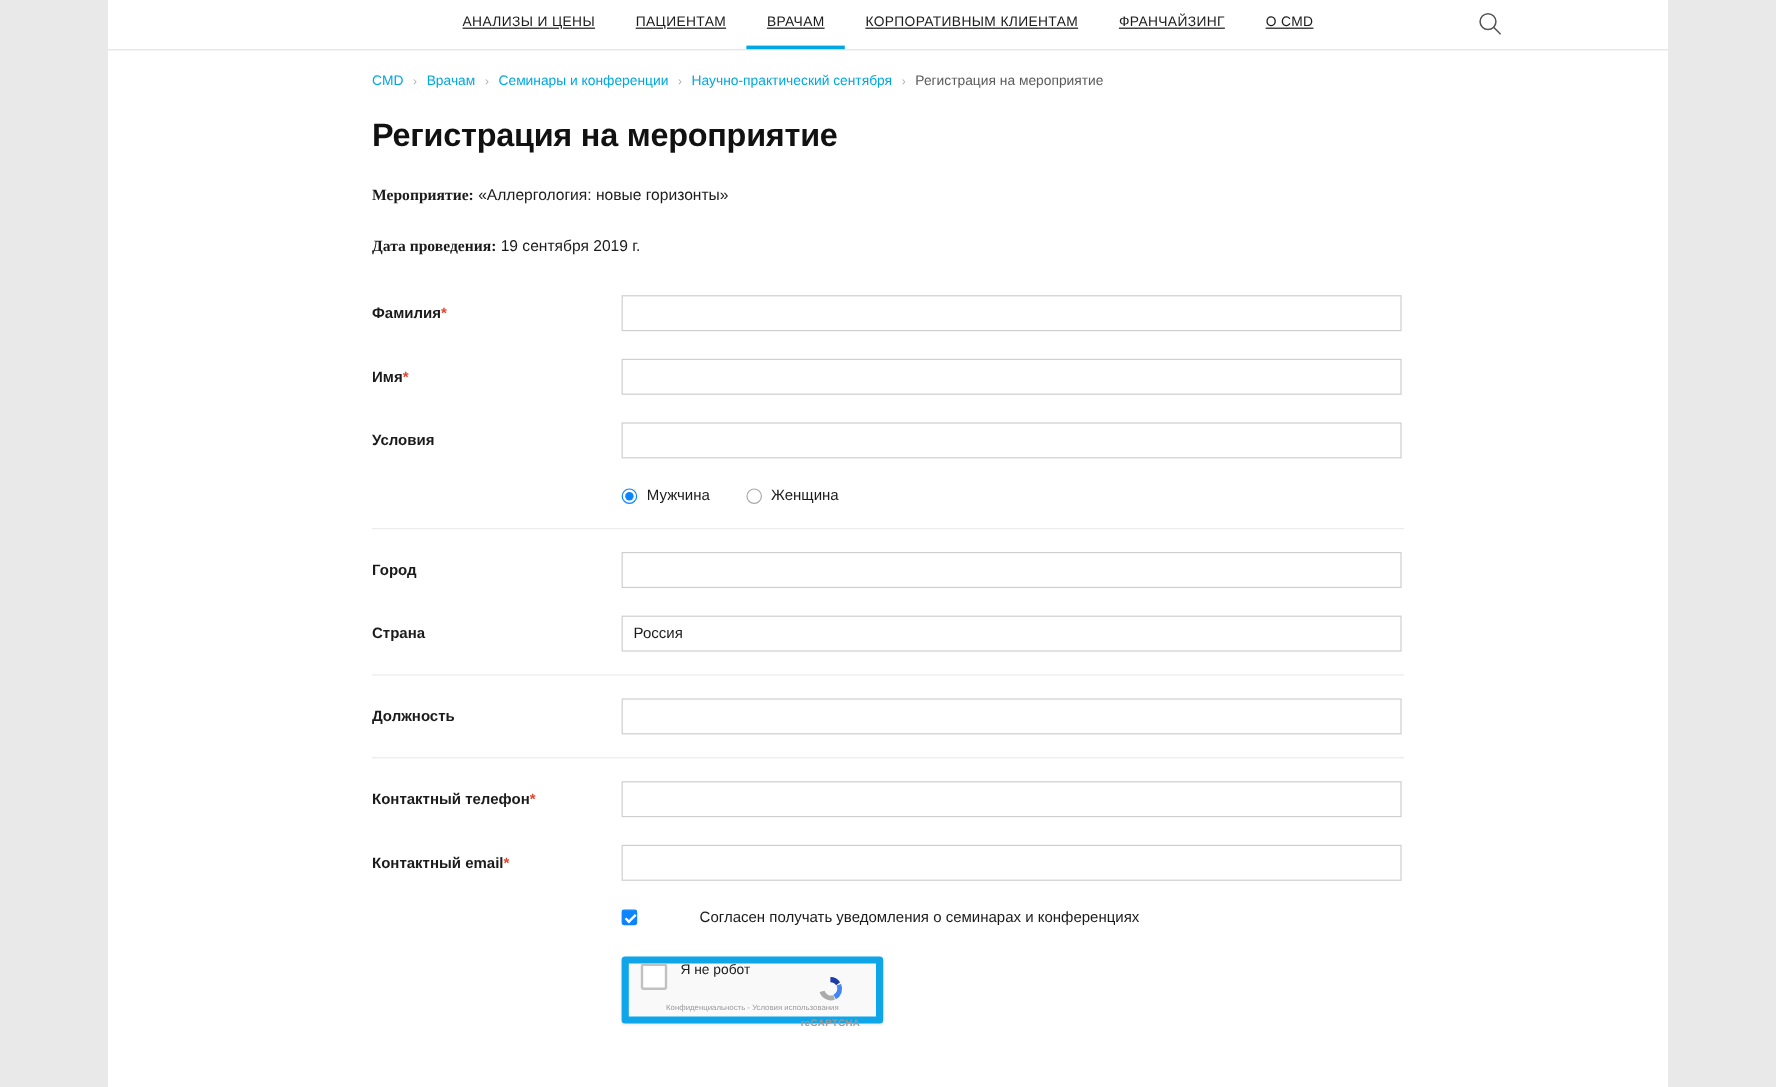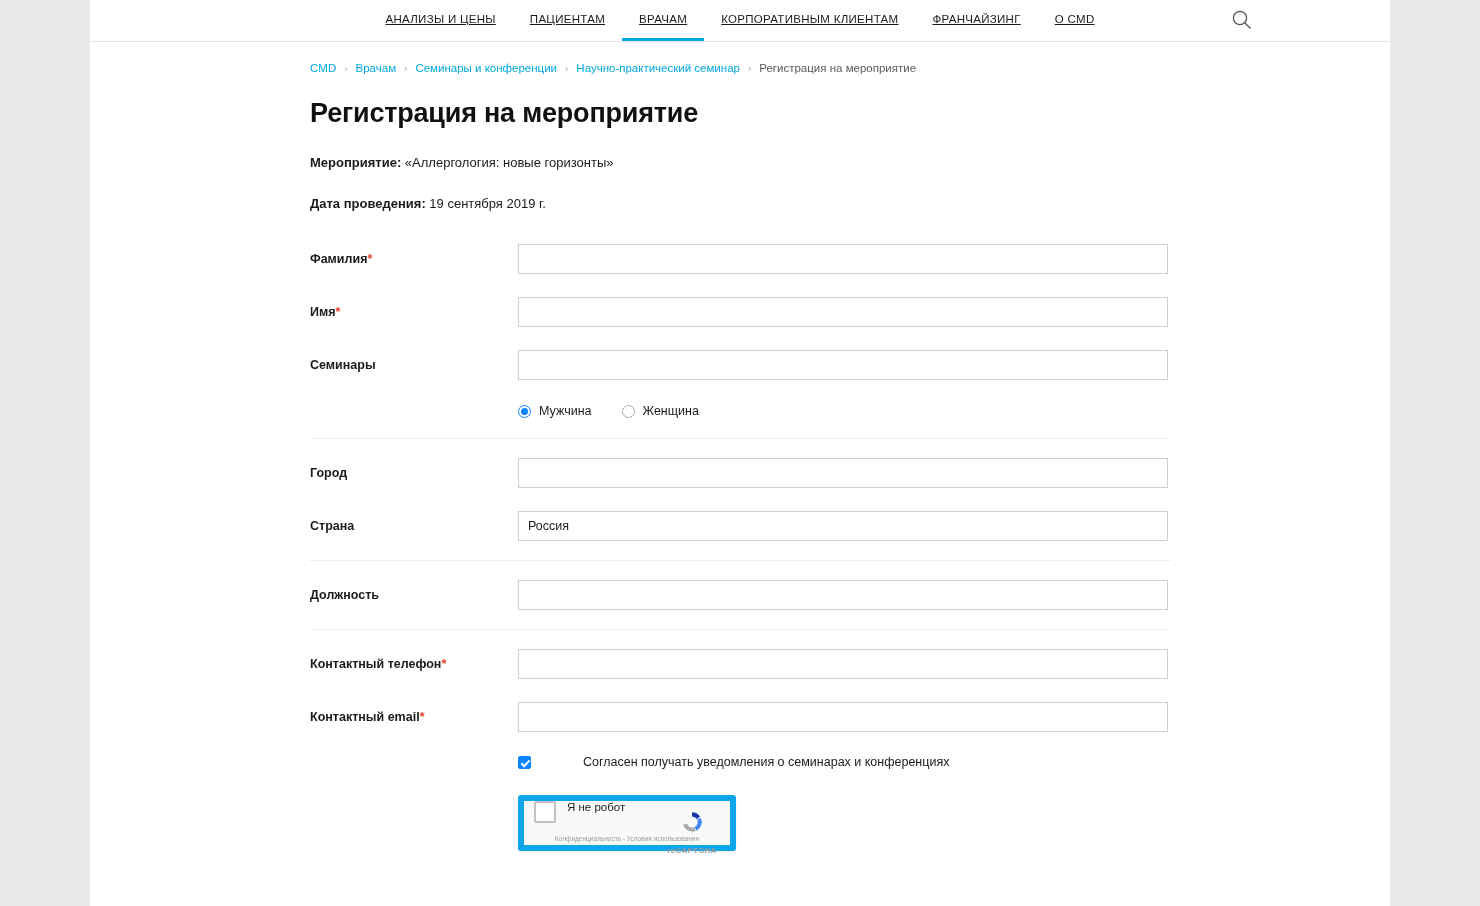--- a/index.html
+++ b/index.html
@@ -88,21 +88,21 @@
     margin: 24px 0 0 0;
     letter-spacing: -0.2px;
   }
 
   .meta-line {
     font-size: 13px;
     color: #1b1b1b;
     margin-top: 26px;
   }
   .meta-line:first-of-type { margin-top: 30px; }
-  .meta-line b { font-weight: bold; }
+  .meta-line b { font-weight: bold; font-family: Liberation Serif, serif; }
 
   
   .form {
     margin-top: 26px;
   }
   .row {
     display: flex;
     align-items: center;
     min-height: 44px;
     margin-bottom: 0;
@@ -292,21 +292,21 @@
 
   <div class="content">
 
     <div class="breadcrumb">
       <a>CMD</a>
       <span class="sep">›</span>
       <a>Врачам</a>
       <span class="sep">›</span>
       <a>Семинары и конференции</a>
       <span class="sep">›</span>
-      <a>Научно-практический семинар</a>
+      <a>Научно-практический сентября</a>
       <span class="sep">›</span>
       <span class="current">Регистрация на мероприятие</span>
     </div>
 
     <h1 class="page-title">Регистрация на мероприятие</h1>
 
     <div class="meta-line">
       <b>Мероприятие:</b>
       <span>«Аллергология: новые горизонты»</span>
     </div>
@@ -325,21 +325,21 @@
       </div>
 
       <div class="row">
         <div class="label"><span>Имя</span><span class="req">*</span></div>
         <div class="field">
           <input type="text" value="" style="">
         </div>
       </div>
 
       <div class="row">
-        <div class="label"><span>Семинары</span></div>
+        <div class="label"><span>Условия</span></div>
         <div class="field">
           <input type="text" value="" style="">
         </div>
       </div>
 
       <div class="gender-row">
         <div class="radio-opt">
           <span class="radio checked"></span>
           <span>Мужчина</span>
         </div>

